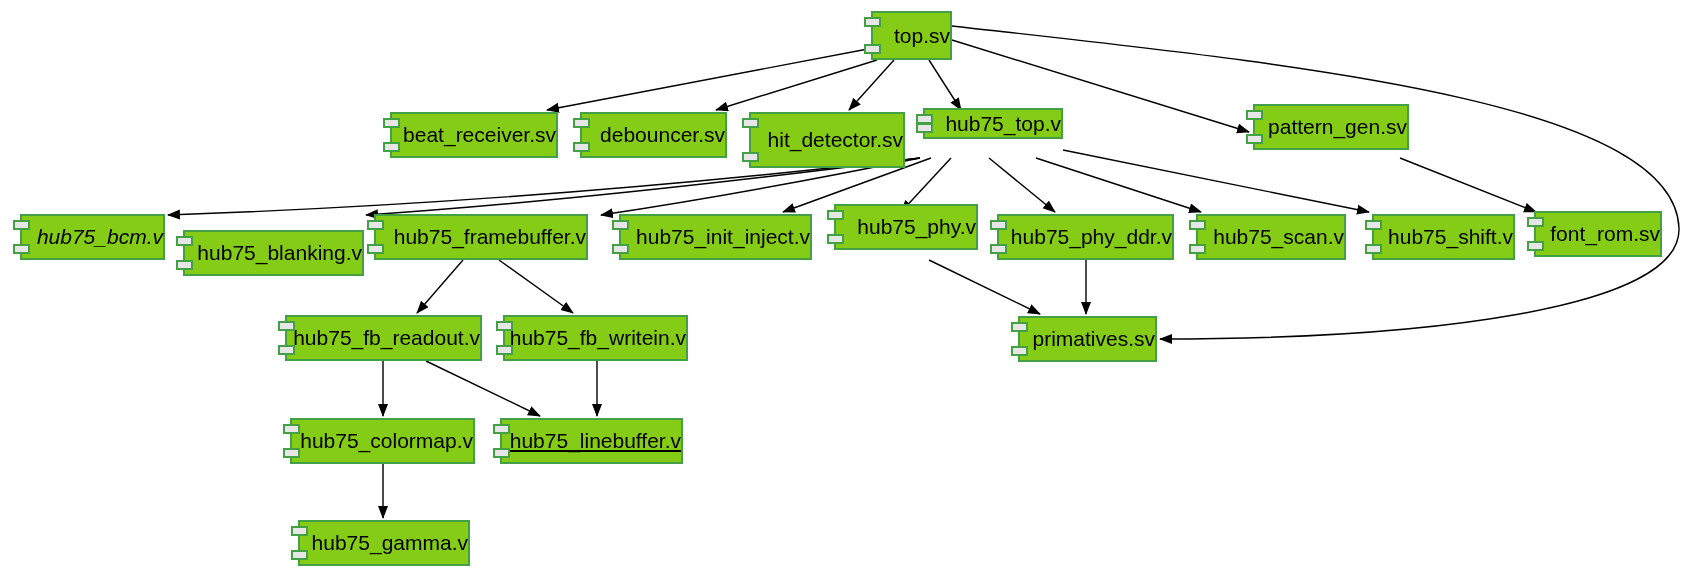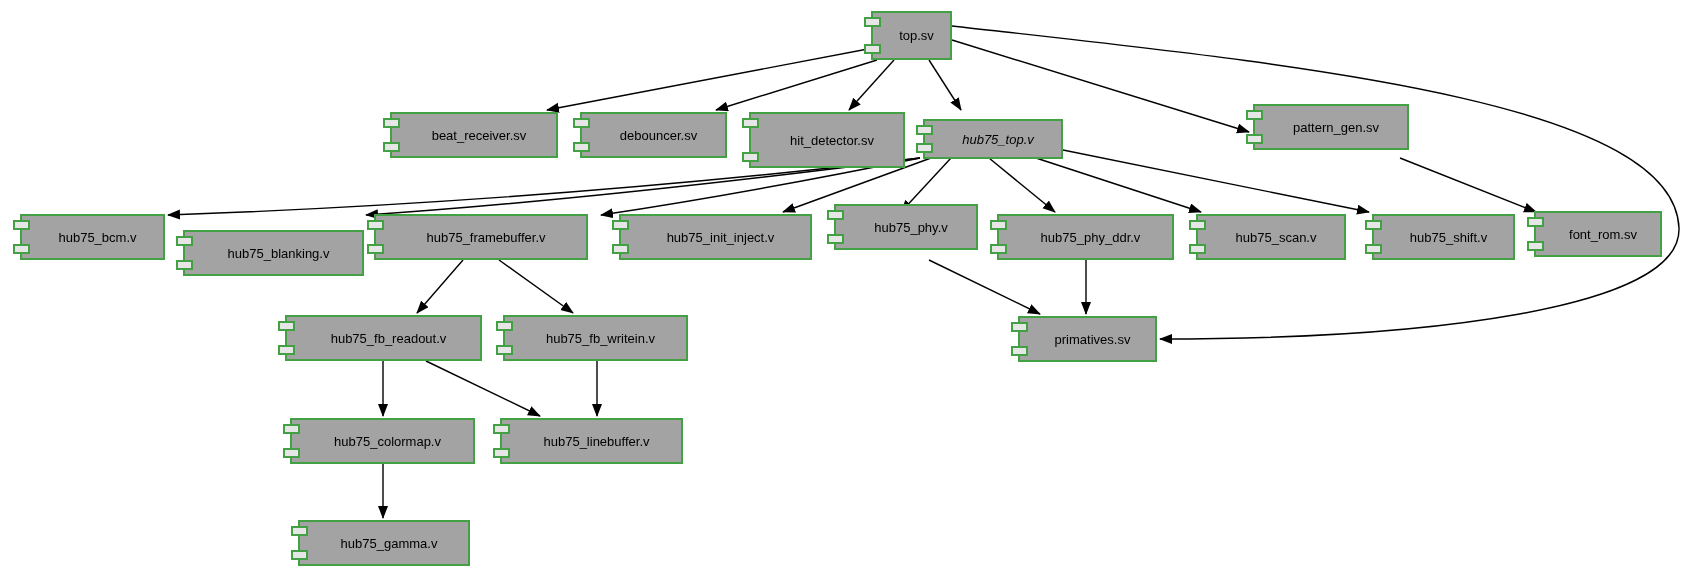--- a/index.html
+++ b/index.html
@@ -7,24 +7,24 @@
     position:relative;
     width:1704px;height:584px;
     background:#ffffff;
     font-family:"Liberation Sans", sans-serif;
     overflow:hidden;
   }
   svg.edges{position:absolute;left:0;top:0;width:1704px;height:584px;}
   .node{
     position:absolute;
     box-sizing:border-box;
-    background:#a3a3a3;
+    background:#84cc16;
     border:2px solid #44a044;
-    display:flex;align-items:center;justify-content:center;
-    font-size:13px;color:#000;
+    display:flex;align-items:center;justify-content:flex-end;
+    font-size:21px;color:#000;
     white-space:nowrap;
     padding-left:10px;
   }
   .tab{
     position:absolute;
     left:-9px;
     width:17px;height:10px;
     box-sizing:border-box;
     background:#e6e6e6;
     border:2px solid #44a044;
@@ -82,31 +82,31 @@
       <div class="node" style="left: 580px; top: 112px; width: 147px; height: 46px;">
         <span class="tab t1"></span>
         <span class="tab t2"></span>
         <span>debouncer.sv</span>
       </div>
       <div class="node" style="left: 749px; top: 112px; width: 156px; height: 56px;">
         <span class="tab t1"></span>
         <span class="tab t2"></span>
         <span>hit_detector.sv</span>
       </div>
-      <div class="node" style="left: 923px; top: 119px; width: 140px; height: 40px; font-style: italic;">
+      <div class="node" style="left: 923px; top: 108px; width: 140px; height: 31px;">
         <span class="tab t1"></span>
         <span class="tab t2"></span>
         <span>hub75_top.v</span>
       </div>
       <div class="node" style="left: 1253px; top: 104px; width: 156px; height: 46px;">
         <span class="tab t1"></span>
         <span class="tab t2"></span>
         <span>pattern_gen.sv</span>
       </div>
-      <div class="node" style="left: 20px; top: 214px; width: 145px; height: 46px;">
+      <div class="node" style="left: 20px; top: 214px; width: 145px; height: 46px; font-style: italic;">
         <span class="tab t1"></span>
         <span class="tab t2"></span>
         <span>hub75_bcm.v</span>
       </div>
       <div class="node" style="left: 183px; top: 230px; width: 181px; height: 46px;">
         <span class="tab t1"></span>
         <span class="tab t2"></span>
         <span>hub75_blanking.v</span>
       </div>
       <div class="node" style="left: 374px; top: 214px; width: 214px; height: 46px;">
@@ -157,21 +157,21 @@
       <div class="node" style="left: 1018px; top: 316px; width: 139px; height: 46px;">
         <span class="tab t1"></span>
         <span class="tab t2"></span>
         <span>primatives.sv</span>
       </div>
       <div class="node" style="left: 290px; top: 418px; width: 185px; height: 46px;">
         <span class="tab t1"></span>
         <span class="tab t2"></span>
         <span>hub75_colormap.v</span>
       </div>
-      <div class="node" style="left: 500px; top: 418px; width: 183px; height: 46px;">
+      <div class="node" style="left: 500px; top: 418px; width: 183px; height: 46px; text-decoration: underline;">
         <span class="tab t1"></span>
         <span class="tab t2"></span>
         <span>hub75_linebuffer.v</span>
       </div>
       <div class="node" style="left: 298px; top: 520px; width: 172px; height: 46px;">
         <span class="tab t1"></span>
         <span class="tab t2"></span>
         <span>hub75_gamma.v</span>
       </div>
     </div>

